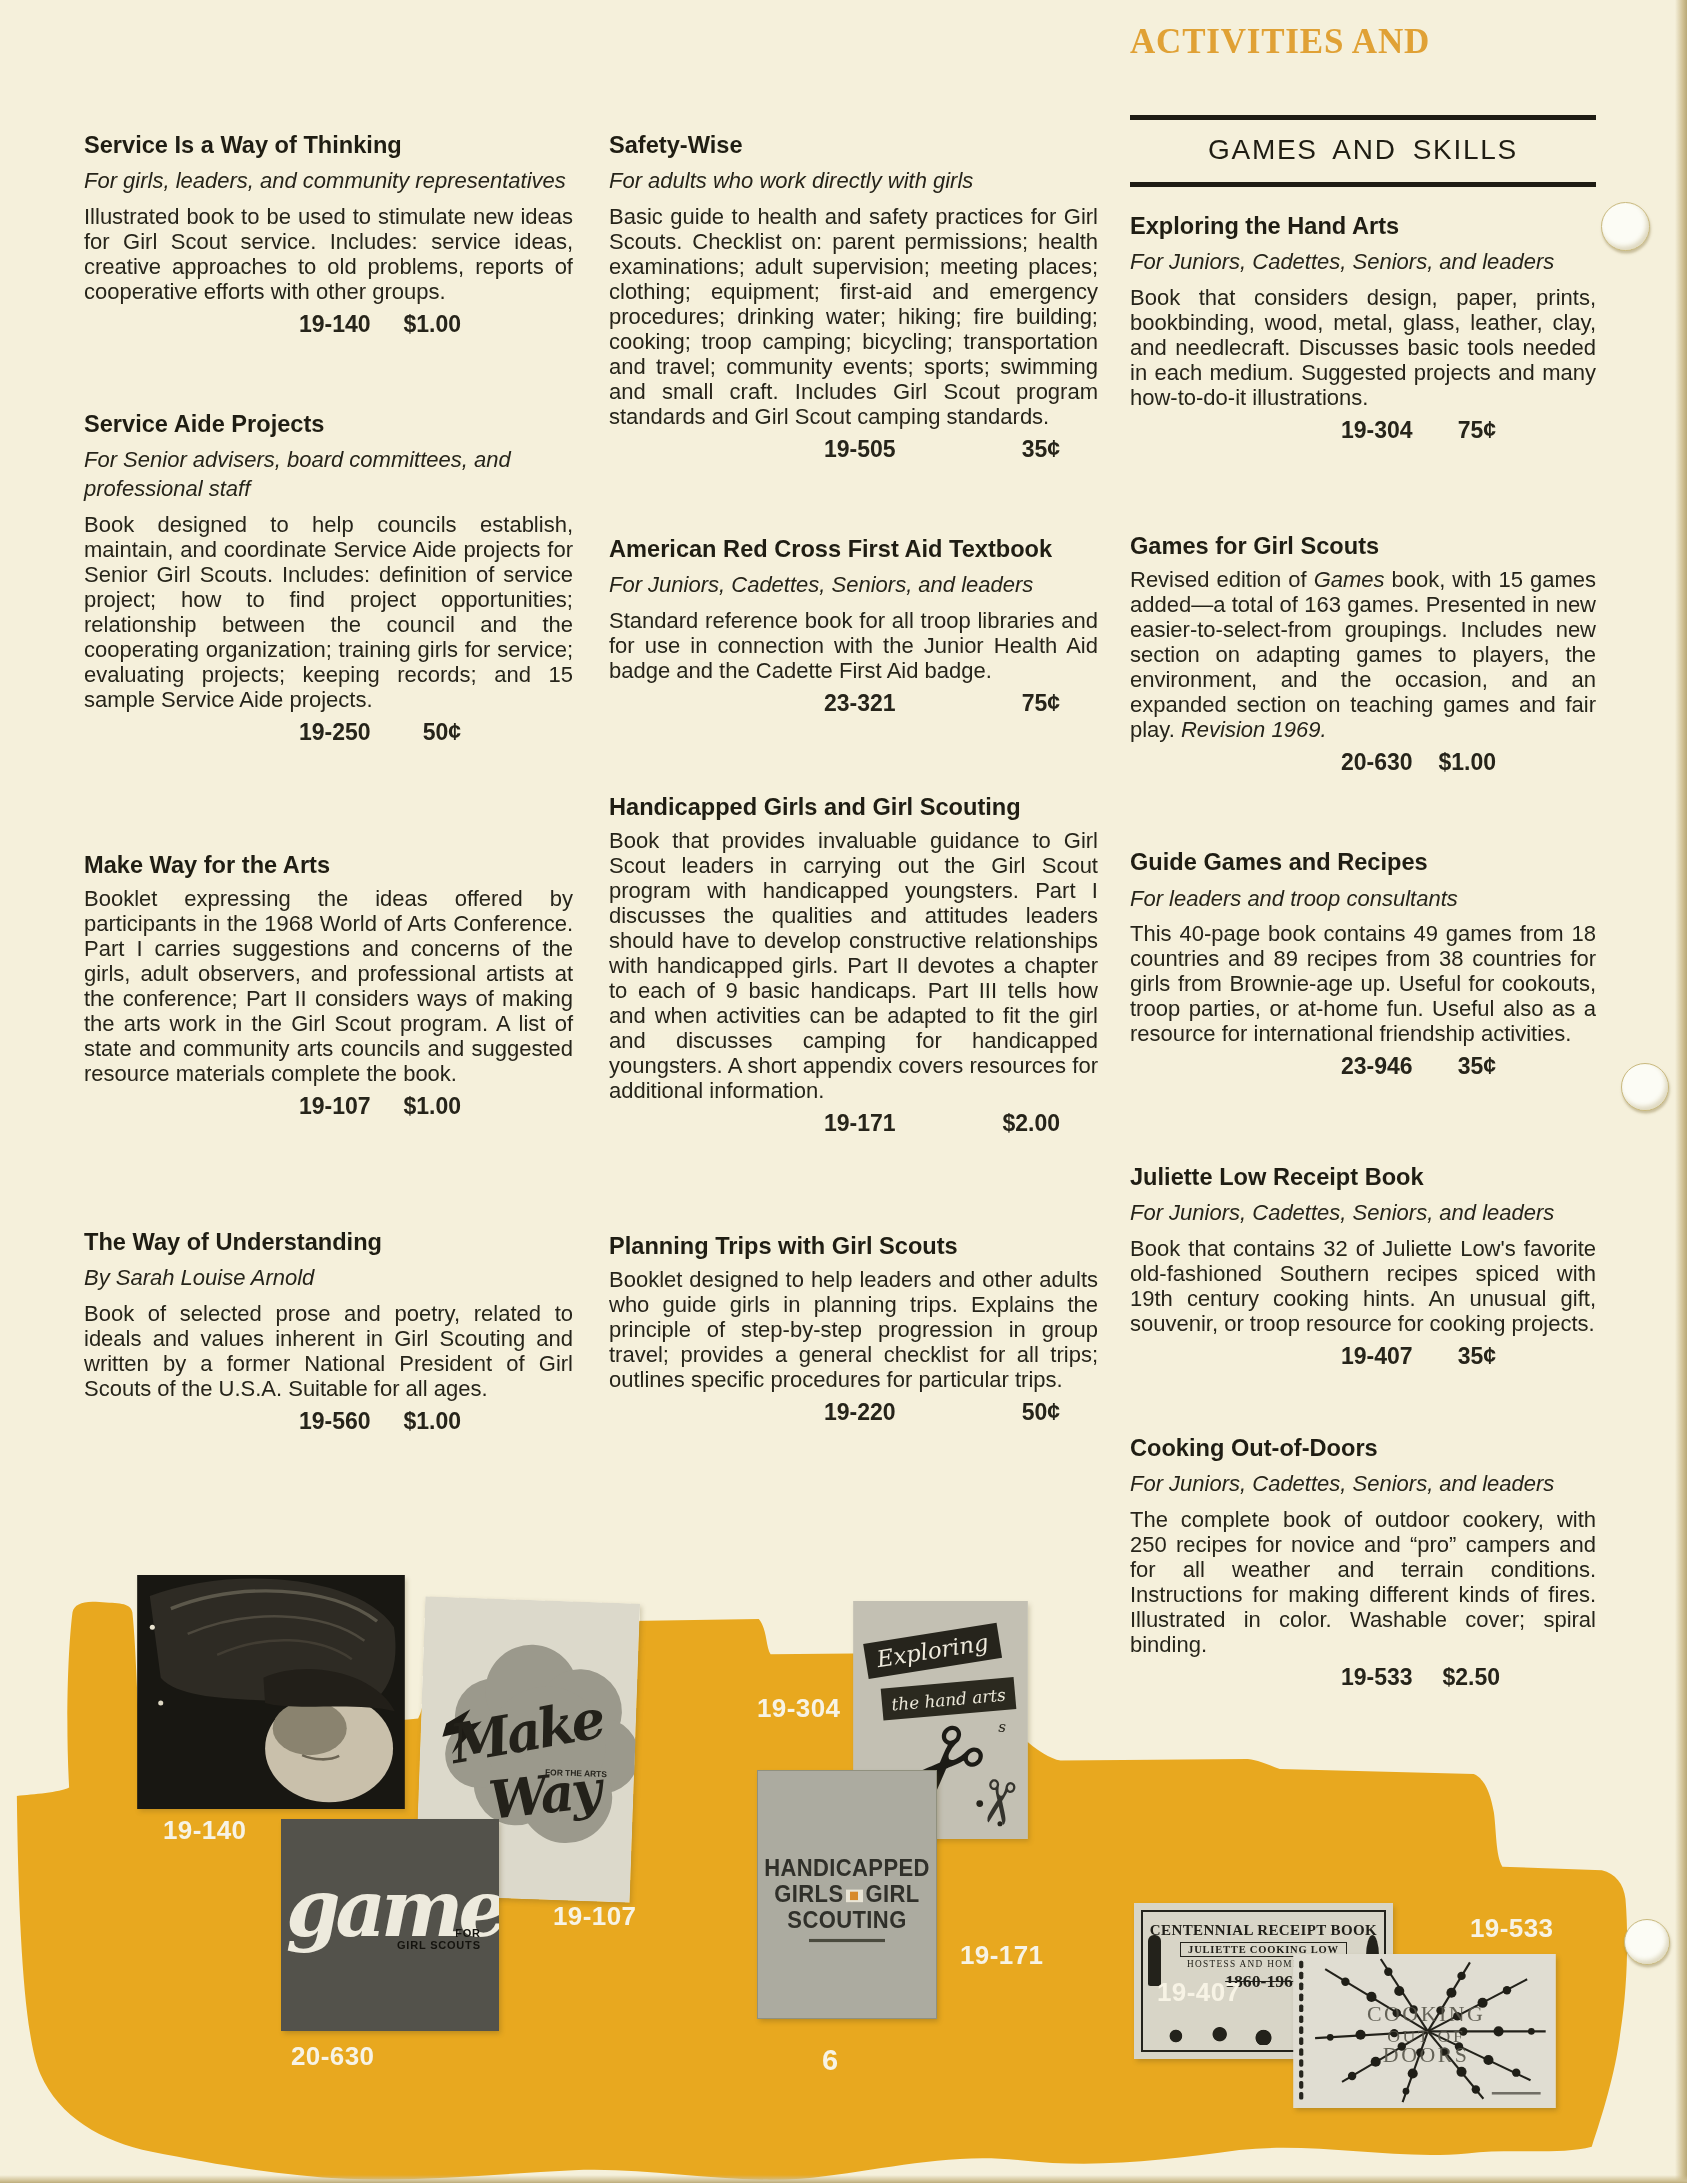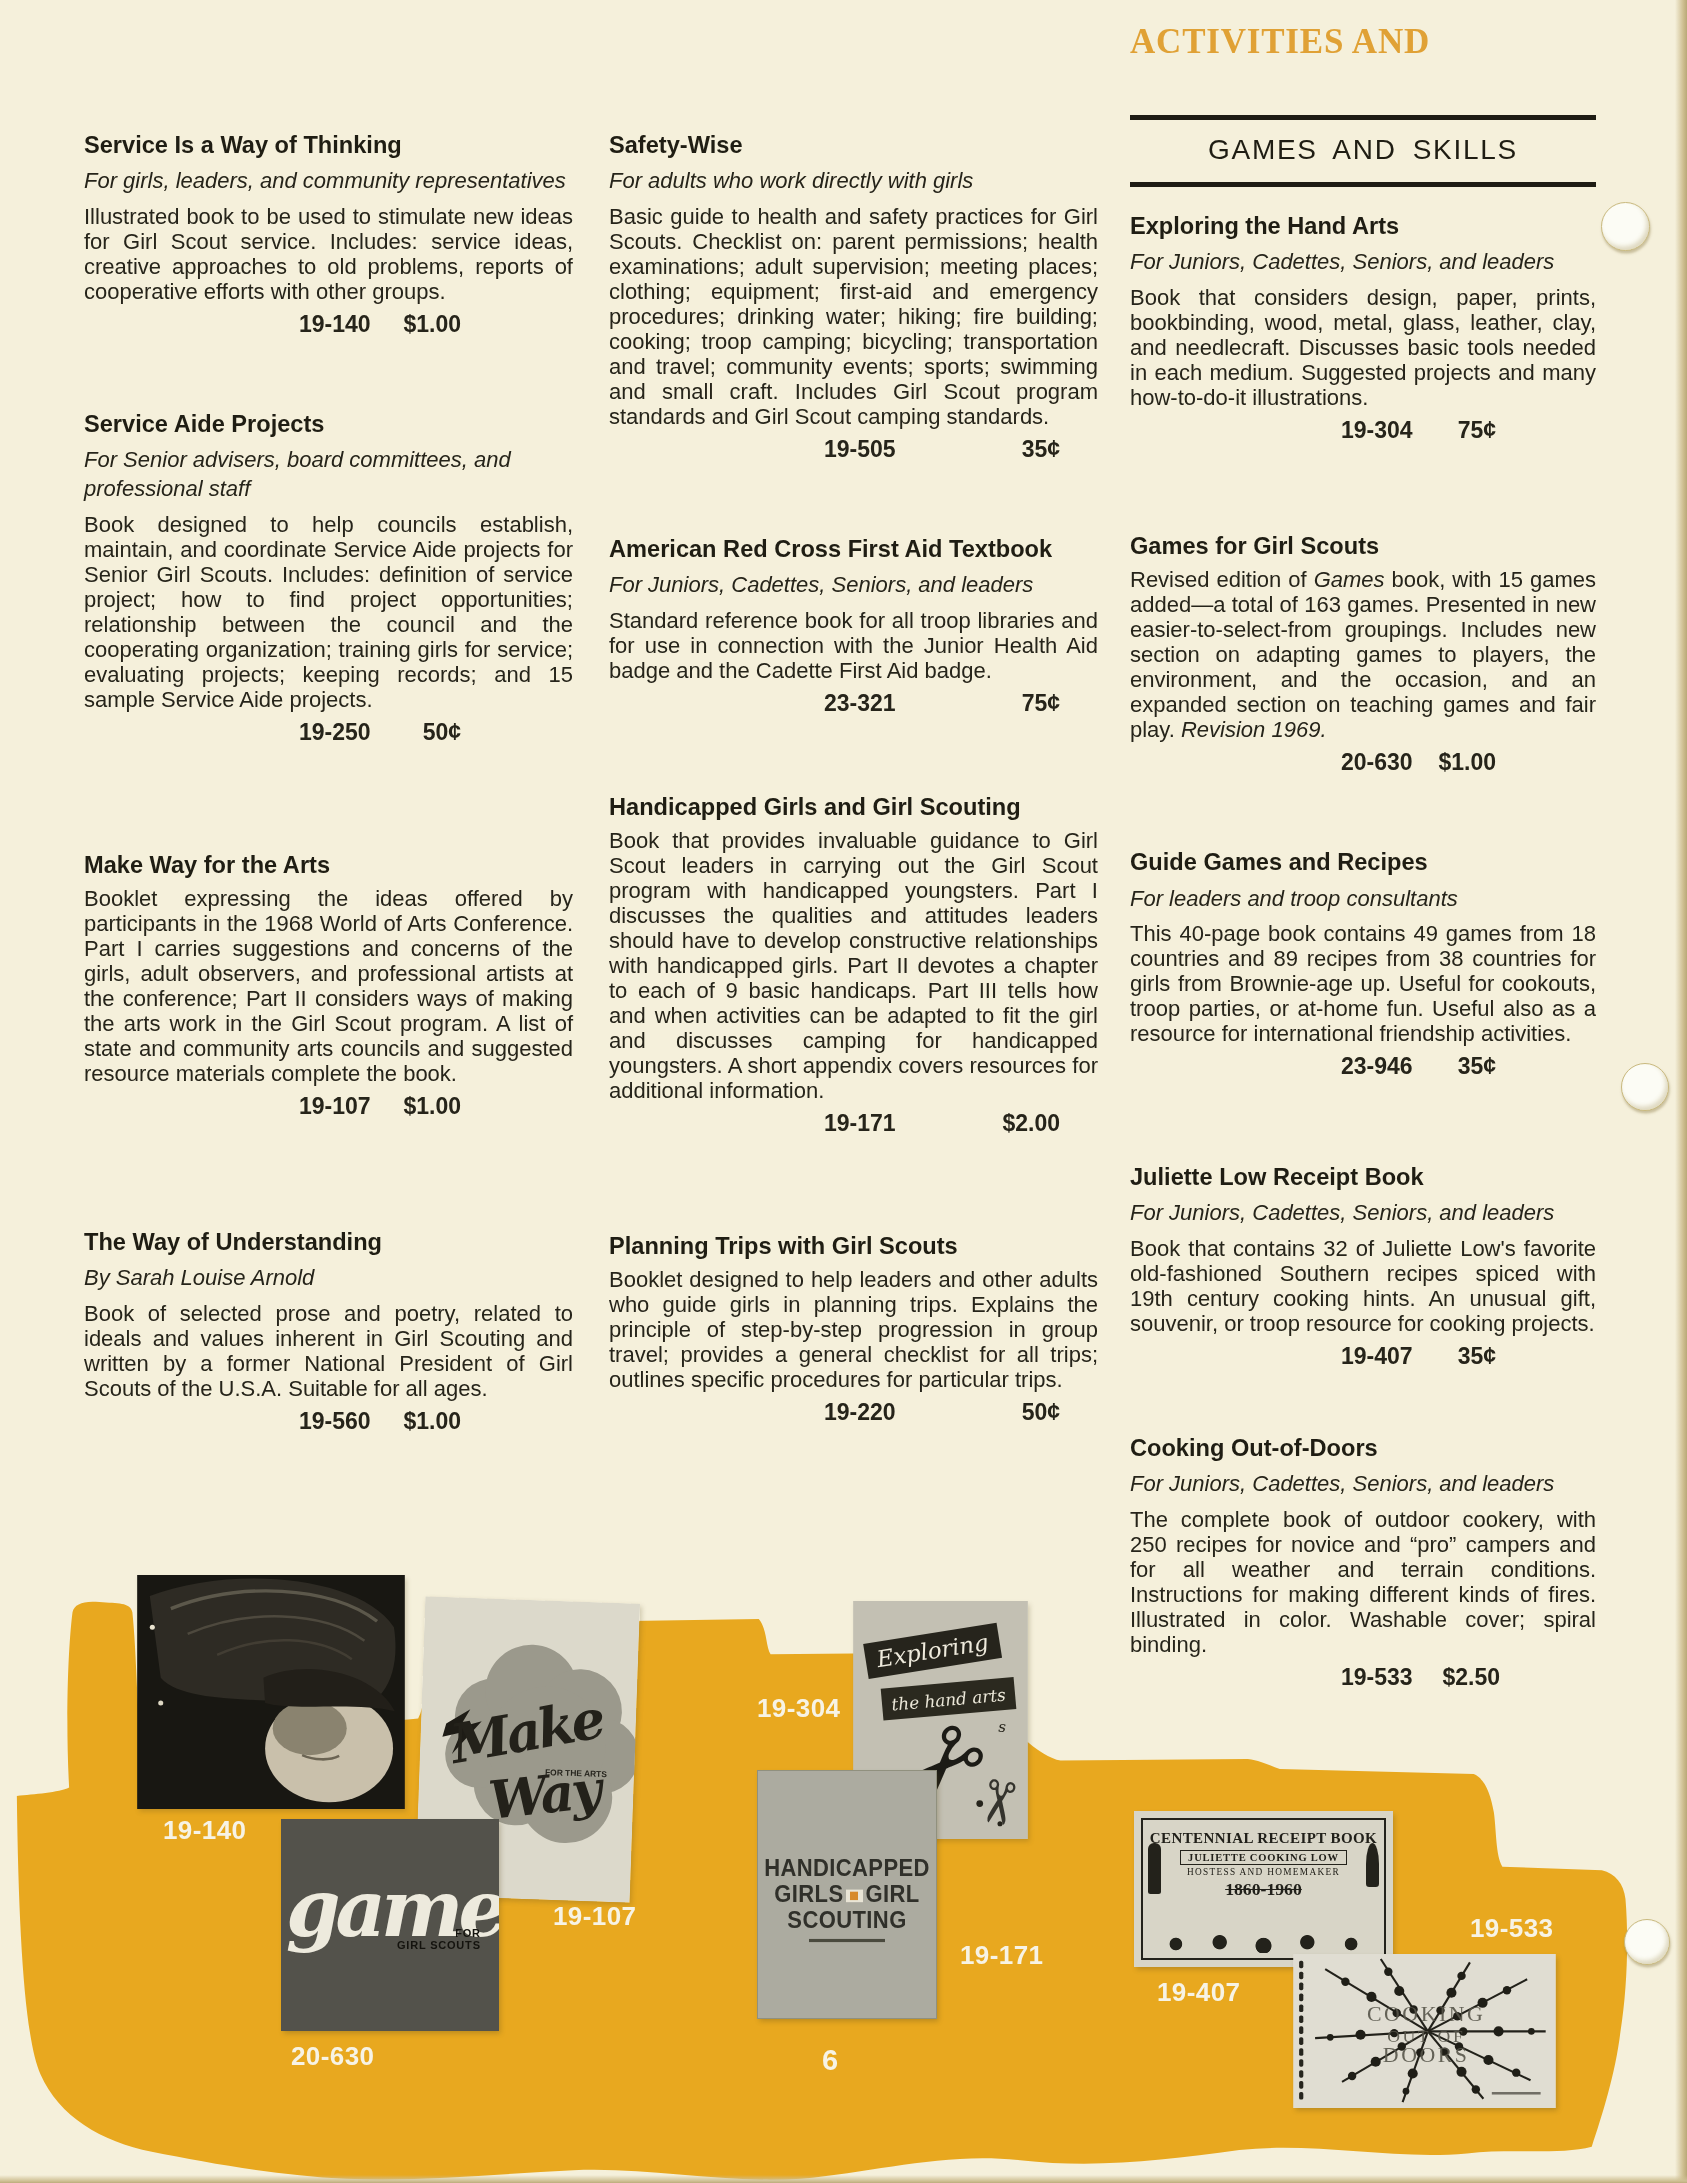--- a/index.html
+++ b/index.html
@@ -49,21 +49,21 @@
     color:#14130E;letter-spacing:0.8px;text-align:right;}
   .exploring{left:853px;top:1601px;width:175px;height:238px;box-shadow:1.7px 2.5px 5px rgba(90,75,30,.25);}
   .handicapped{left:757px;top:1770px;width:180px;height:249px;background:#ACABA0;
     border:1.7px solid #90907E;box-sizing:border-box;box-shadow:1.7px 2.5px 5px rgba(90,75,30,.3);}
   .hc-block{margin-top:86px;text-align:center;color:#30302A;font-weight:bold;
     letter-spacing:0.4px;line-height:25px;font-size:22px;transform:scaleY(1.05);}
   .hc-chip{display:inline-block;width:17px;height:12.6px;background:#E9E5D6;vertical-align:middle;
     position:relative;margin:0 2.5px;}
   .hc-chip i{position:absolute;left:4.2px;top:2.5px;width:7.6px;height:7.6px;background:#D78A2A;}
   .hc-tiny{width:76px;height:2.5px;background:#4A4A3E;margin:5px auto 0;}
-  .centennial{left:1134px;top:1811px;width:259px;height:156px;background:#D8D5C7;
+  .centennial{left:1134px;top:1903px;width:259px;height:156px;background:#D8D5C7;
     box-sizing:border-box;padding:6.7px;box-shadow:1.7px 2.5px 5px rgba(90,75,30,.3);}
   .ct-frame{border:2.5px solid #23221B;height:100%;box-sizing:border-box;text-align:center;
     position:relative;padding-top:10px;font-family:"Liberation Serif","DejaVu Serif",serif;color:#21201A;}
   .ct1{font-weight:bold;font-size:15px;letter-spacing:0.4px;}
   .ct2{display:inline-block;border:1.3px solid #23221B;font-size:10.5px;font-weight:bold;
     padding:0.8px 6.7px;margin-top:3.4px;letter-spacing:0.8px;}
   .ct3{font-size:9.3px;letter-spacing:1.3px;margin-top:2px;}
   .ct4{font-size:17.7px;font-weight:bold;margin-top:2.5px;text-decoration:line-through;}
   .ct-fig{position:absolute;top:23.6px;width:13.5px;height:51px;background:#23221B;border-radius:5.9px 5.9px 2.5px 2.5px;}
   .ct-fig.l{left:5px;} .ct-fig.r{right:5px;height:44px;border-radius:50% 50% 3.4px 3.4px;}

